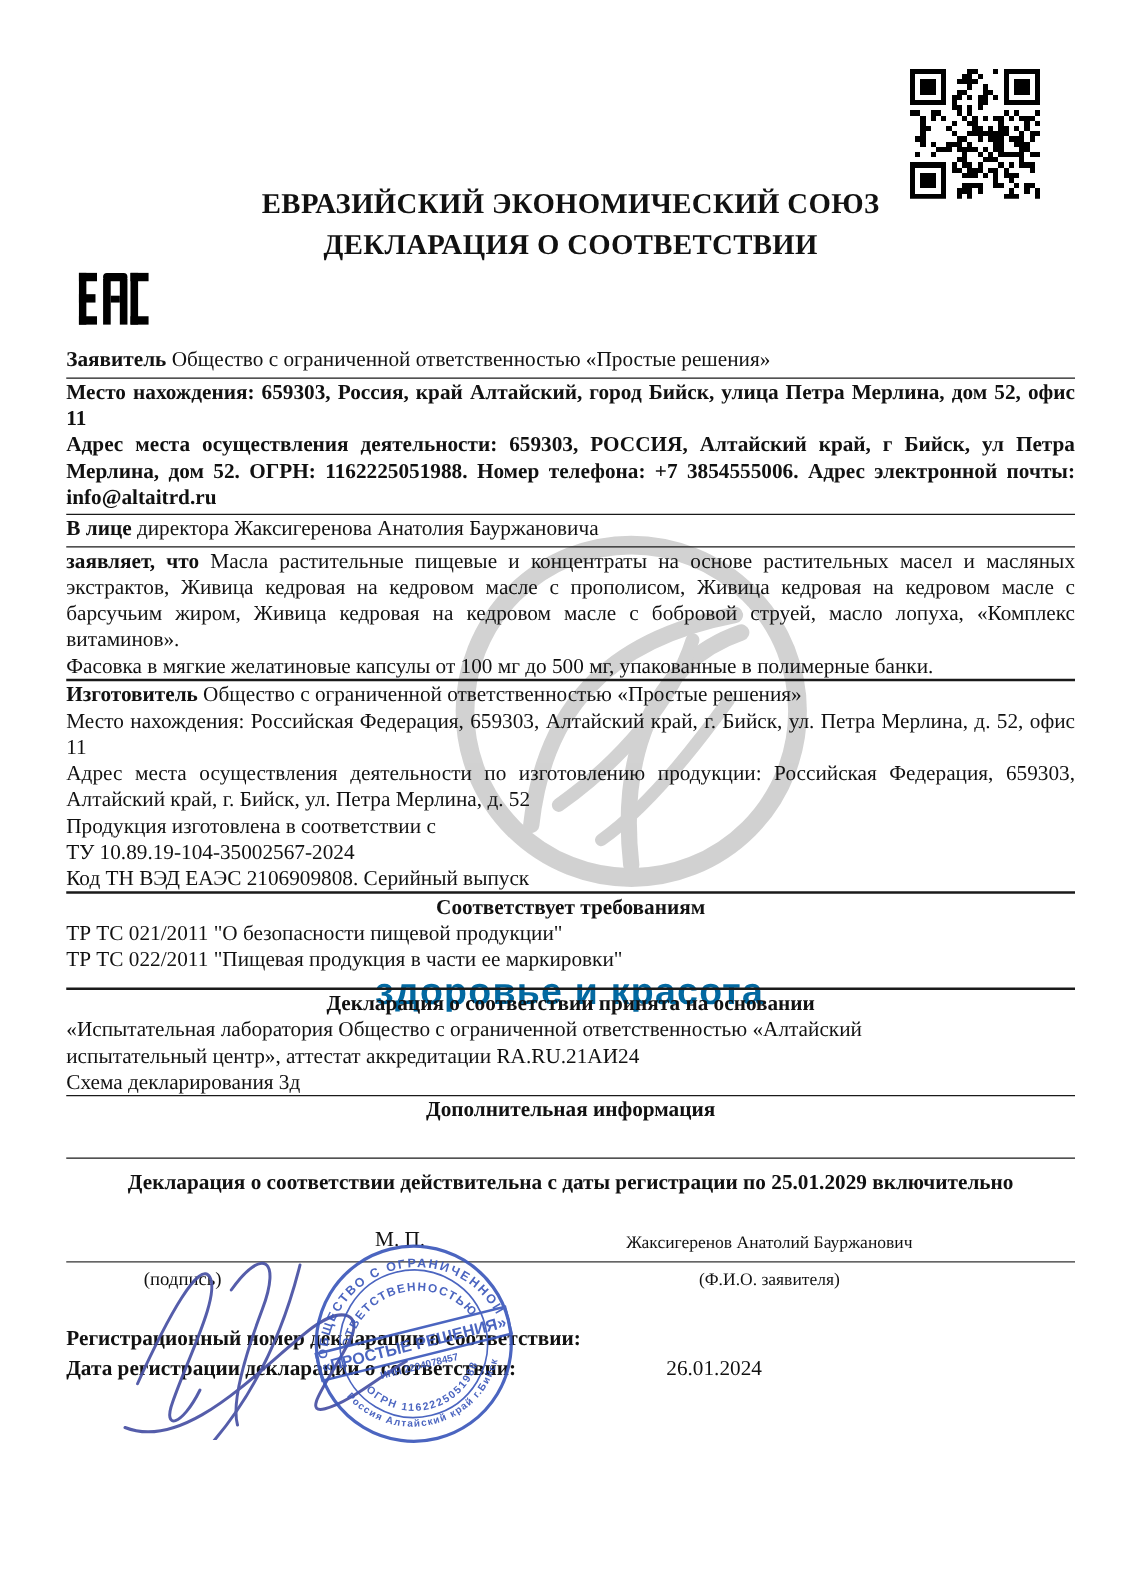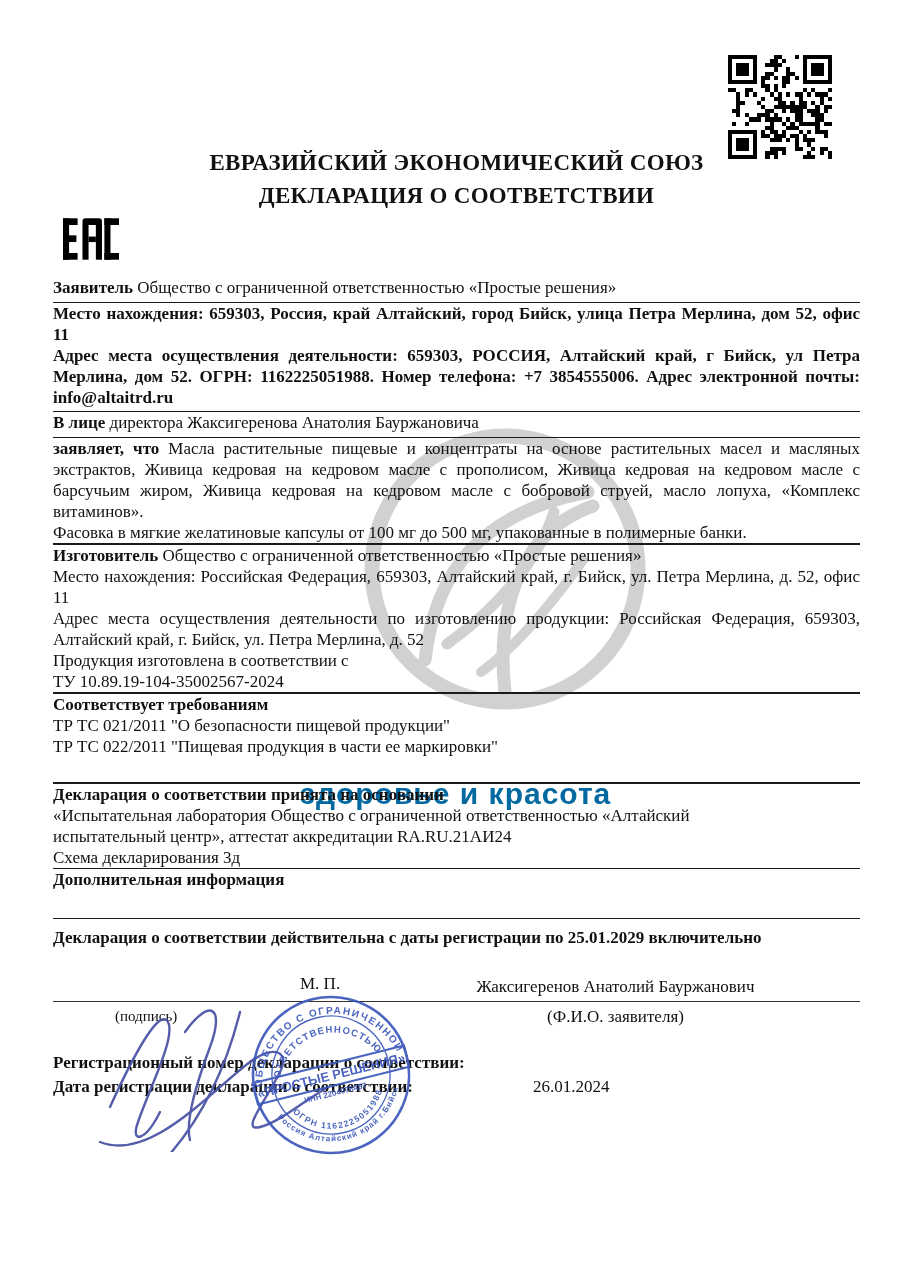--- a/index.html
+++ b/index.html
@@ -14,31 +14,31 @@
   
   .hdr-title{position:absolute;left:53px;width:807px;top:146px;z-index:1;text-align:center;
              font-weight:bold;font-size:23px;line-height:33px;letter-spacing:.3px;}
   .qr{position:absolute;left:728px;top:55px;width:104px;height:104px;z-index:1;}
   .eac{position:absolute;left:63px;top:205px;z-index:1;}
   
   .content{position:absolute;left:53px;top:277px;width:807px;z-index:1;
            font-size:17px;line-height:21px;}
   .sec{border-bottom:2px solid #1a1a1a;}
   .sec.thin{border-bottom-width:1.5px;}
-  .lead{font-weight:bold;}
+  .lead{font-weight:bold;text-align:center;}
   p{margin:0;}
   .just{text-align:justify;text-align-last:left;}
-  .pb4{padding-bottom:4px;} .pb3{padding-bottom:3px;font-weight:bold;} .pb18{padding-bottom:25px;} .pb28{padding-bottom:28px;}
+  .pb4{padding-bottom:4px;} .pb3{padding-bottom:3px;font-weight:bold;} .pb18{padding-bottom:12px;} .pb28{padding-bottom:28px;}
   
   .sigzone{position:relative;height:112px;margin-top:4px;}
   .sig-line{position:absolute;left:0;right:0;top:78px;border-top:1.5px solid #333;}
   .sig-cap{position:absolute;top:83px;left:62px;font-size:15px;}
   .mp{position:absolute;top:50px;left:247px;font-size:17px;}
-  .fio{position:absolute;top:53px;left:390px;width:345px;text-align:center;font-size:17px;}
-  .fio-cap{position:absolute;top:83px;left:390px;width:345px;text-align:center;font-size:17px;}
+  .fio{position:absolute;top:53px;left:390px;width:345px;text-align:center;font-size:14px;}
+  .fio-cap{position:absolute;top:83px;left:390px;width:345px;text-align:center;font-size:14px;}
   
   .reg{margin-top:16px;line-height:24px;}
   .reg-row{display:flex;}
   .reg-row .lbl{font-weight:bold;width:480px;}
   
   .signature-svg{position:absolute;left:90px;top:992px;z-index:2;pointer-events:none;}
   .stamp-svg{position:absolute;left:241px;top:985px;z-index:2;pointer-events:none;}
 </style>
 </head>
 <body>
@@ -109,20 +109,21 @@
       <p>Фасовка в мягкие желатиновые капсулы от 100 мг до 500 мг, упакованные в полимерные банки.</p>
     </div>
 
     <div class="sec">
       <p><span class="lead">Изготовитель</span>
       <span>Общество с ограниченной ответственностью «Простые решения»</span></p>
       <p class="just">Место нахождения: Российская Федерация, 659303, Алтайский край, г. Бийск, ул. Петра Мерлина, д. 52, офис 11</p>
       <p class="just">Адрес места осуществления деятельности по изготовлению продукции: Российская Федерация, 659303, Алтайский край, г. Бийск, ул. Петра Мерлина, д. 52</p>
       <p>Продукция изготовлена в соответствии с</p>
       <p>ТУ 10.89.19-104-35002567-2024</p>
+      <p>Код ТН ВЭД ЕАЭС 2106909808. Серийный выпуск</p>
     </div>
 
     <div class="sec pb18">
       <p class="lead">Соответствует требованиям</p>
       <p>ТР ТС 021/2011 "О безопасности пищевой продукции"</p>
       <p>ТР ТС 022/2011 "Пищевая продукция в части ее маркировки"</p>
     </div>
 
     <div class="sec thin">
       <p class="lead">Декларация о соответствии принята на основании</p>

